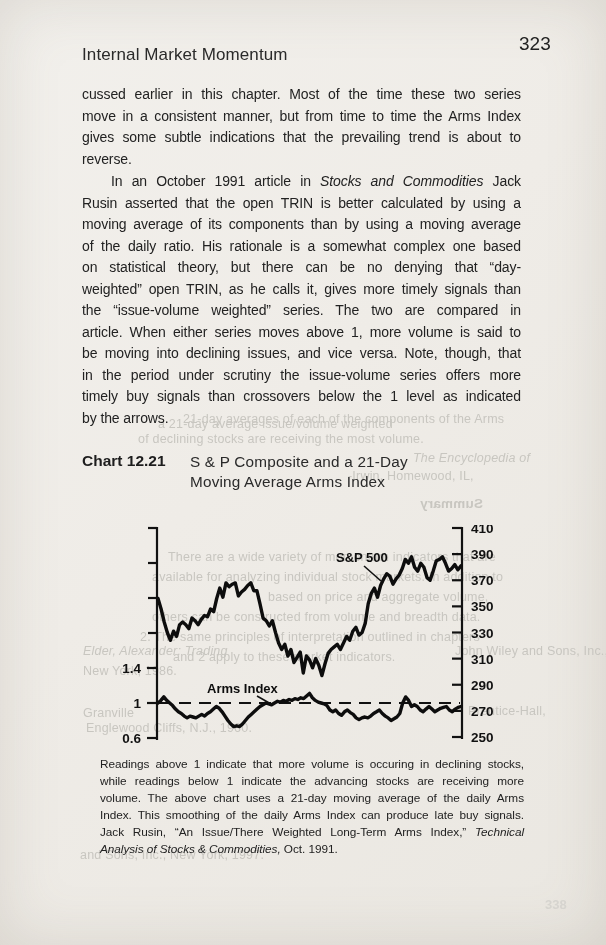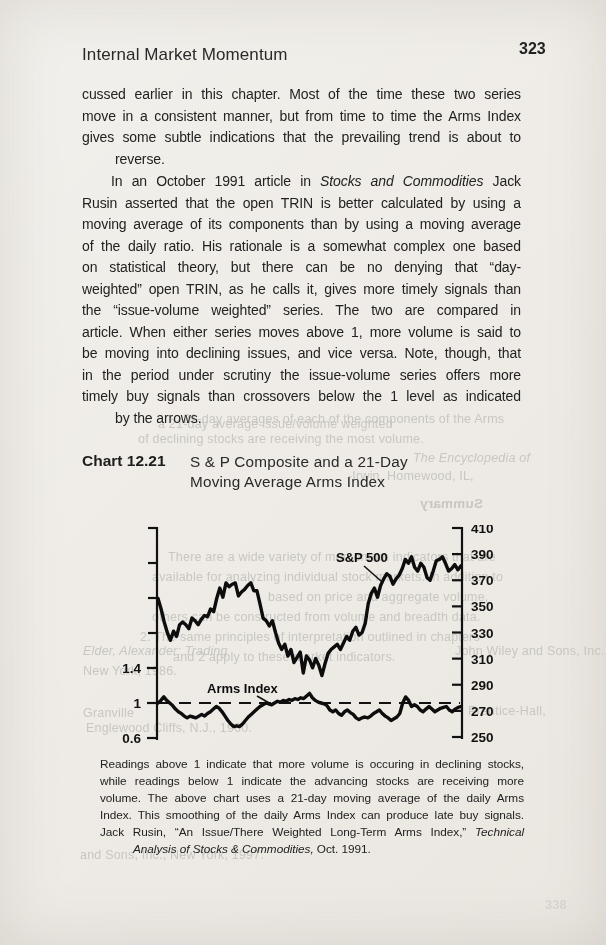--- a/index.html
+++ b/index.html
@@ -6,25 +6,25 @@
   .page{
     position:relative; width:606px; height:945px; margin:0 auto;
     background:linear-gradient(135deg,#f2f0ec 0%,#efece7 45%,#eae7e1 100%);
     box-shadow:inset 0 0 60px rgba(120,110,95,.18);
     font-family:"Liberation Sans", sans-serif;
     color:#262626; overflow:hidden;
   }
   .abs{position:absolute;}
   .z1{z-index:1;} .z2{z-index:2;} .z3{z-index:3;}
   .hdr-title{left:82px; top:45px; font-size:17px; letter-spacing:.1px; color:#2a2a2a;text-align:center;}
-  .hdr-num{left:519px; top:40px; font-size:16px; font-weight:bold; color:#222;}
+  .hdr-num{left:519px; top:33px; font-size:19px; font-weight:normal; color:#222;}
   .body-block{left:82px; width:439px; font-size:14px; line-height:21.5px; letter-spacing:-.1px; color:#222;}
   .p1{top:84px;} .p2{top:171px;}
   .jline{text-align:justify; text-align-last:justify;}
-  .lline{text-align:right; text-align-last:left;margin-left:33px;}
+  .lline{text-align:right; text-align-last:left;}
   .indent{padding-left:29px;}
   .caption{left:82px; top:452px; width:440px;}
   .cap-label{position:absolute; left:0; top:0; font-weight:bold; font-size:15.5px; color:#1d1d1d;}
   .cap-text{position:absolute; left:108px; top:0; font-size:15.3px; line-height:19.5px; color:#2a2a2a; letter-spacing:.2px;}
   .chart{left:0; top:525px;}
   .foot{left:100px; top:756px; width:424px; font-size:11.8px; line-height:17px; letter-spacing:-.05px; color:#222;}
   .it{font-style:italic;}
   .bleed{color:#c8c6c0; font-size:12.5px; white-space:nowrap; letter-spacing:.2px;}
   .bleed-it{font-style:italic;}
   .bleed-b{font-weight:bold; font-size:13.5px;}

